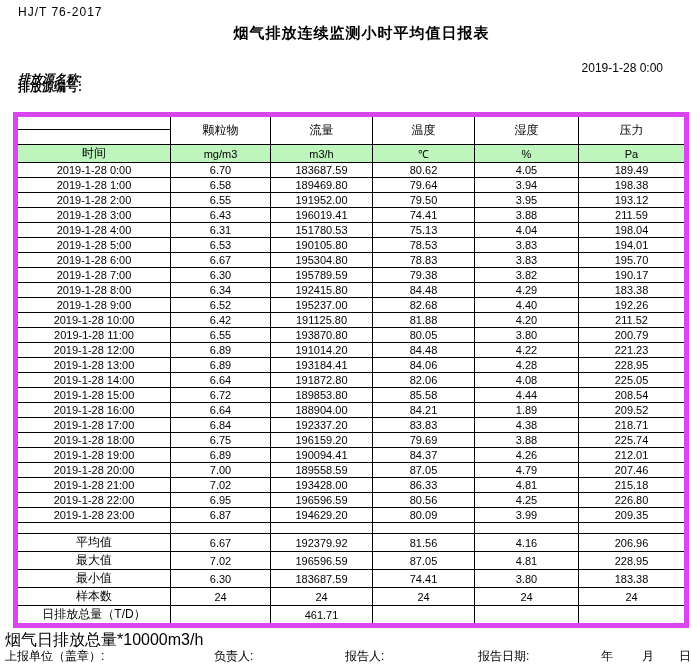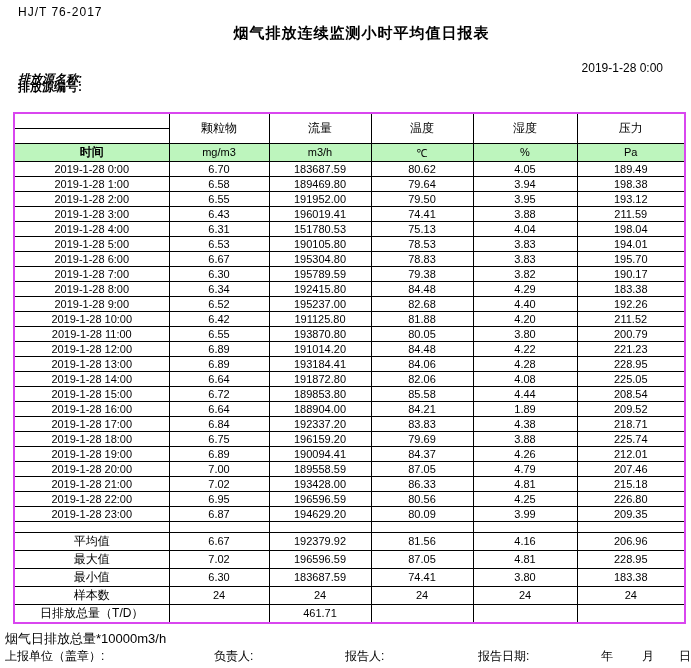--- a/index.html
+++ b/index.html
@@ -35,35 +35,35 @@
   }
   table.report th, table.report td {
     border: 1px solid #000;
     text-align: center;
     vertical-align: middle;
     font-weight: normal;
     padding: 0;
     overflow: hidden;
     white-space: nowrap;
   }
-  table.report { border: 2px solid #d946ef; }
+  table.report { border: 5px solid #d946ef; }
   tr.head-row-a th, tr.head-row-b th { height: 15px; }
   th.pollutant-head { font-size: 12px; height: 30px; }
   tr.unit-row th {
     background: #bdf5bd;
     height: 15px;
     font-size: 11px;
   }
-  tr.unit-row th.time-head { font-size: 12px; font-weight: bold; }
+  tr.unit-row th.time-head { font-size: 12px; }
   tbody.data-rows td, tbody.summary-rows td { height: 15px; font-size: 11px; }
   tbody.summary-rows td.summary-label { font-size: 12px; }
   tr.spacer-row td { height: 11px; }
   .footnote {
     position: absolute; left: 5px; top: 630px;
-    font-size: 13px;
+    font-size: 16px;
   }
   .signature-row { position: absolute; left: 0; top: 648px; width: 546px; height: 18px; font-size: 12px; }
   .signature-row span { position: absolute; white-space: nowrap; }
   .sig-unit  { left: 5px; }
   .sig-resp  { left: 214px; }
   .sig-rept  { left: 345px; }
   .sig-date  { left: 478px; }
   .sig-year  { left: 601px; }
   .sig-month { left: 642px; }
   .sig-day   { left: 679px; }

